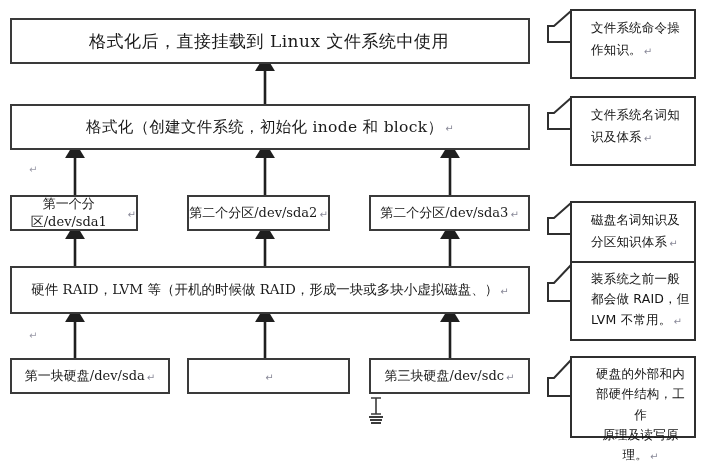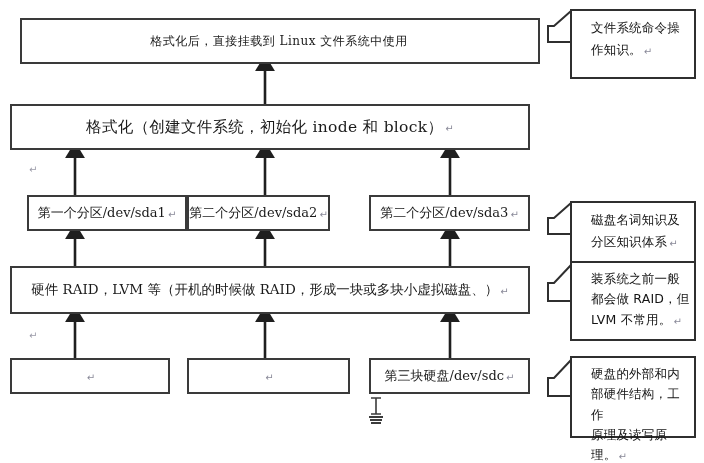--- a/index.html
+++ b/index.html
@@ -32,23 +32,22 @@
     background: #ffffff;
     display: flex;
     align-items: center;
     justify-content: center;
     text-align: center;
     font-family: "DejaVu Serif", "Liberation Serif", serif;
     color: #1a1a1a;
     z-index: 3;
   }
   .node-wide {
-    font-size: 12px;
+    font-size: 17px;
     letter-spacing: 0.5px;
-    margin-left: 10px;
   }
   .node-mid {
     font-size: 15.5px;
     letter-spacing: 0.3px;
   }
   .node-small {
     font-size: 13px;
     letter-spacing: 0px;
   }
   .pilcrow {
@@ -141,41 +140,42 @@
   <div class="node node-wide" style="left:10px; top:18px; width:520px; height:46px;">
     <span>格式化后，直接挂载到 Linux 文件系统中使用</span>
       <span class="pilcrow"></span>
   </div>
 
   <div class="node node-mid" style="left:10px; top:104px; width:520px; height:46px;">
     <span>格式化（创建文件系统，初始化 inode 和 block）</span>
       <span class="pilcrow">↵</span>
   </div>
 
-  <div class="node node-small" style="left:10px; top:195px; width:160px; height:36px;margin-left:17px;">
+  <div class="node node-small" style="left:10px; top:195px; width:128px; height:36px;">
     <span>第一个分区/dev/sda1</span>
       <span class="pilcrow">↵</span>
   </div>
 
   <div class="node node-small" style="left:187px; top:195px; width:143px; height:36px;">
     <span>第二个分区/dev/sda2</span>
       <span class="pilcrow">↵</span>
   </div>
 
   <div class="node node-small" style="left:369px; top:195px; width:161px; height:36px;">
     <span>第二个分区/dev/sda3</span>
       <span class="pilcrow">↵</span>
   </div>
 
   <div class="node node-small" style="left:10px; top:266px; width:520px; height:48px; font-size:13.5px;text-align:center;">
     <span>硬件 RAID，LVM 等（开机的时候做 RAID，形成一块或多块小虚拟磁盘、）</span>
       <span class="pilcrow">↵</span>
   </div>
 
   <div class="node node-small" style="left:10px; top:358px; width:160px; height:36px;">
+    <span>第一块硬盘/dev/sda</span>
       <span class="pilcrow">↵</span>
   </div>
 
   <div class="node node-small" style="left:187px; top:358px; width:163px; height:36px;">
       <span class="pilcrow">↵</span>
   </div>
 
   <div class="node node-small" style="left:369px; top:358px; width:161px; height:36px;">
     <span>第三块硬盘/dev/sdc</span>
       <span class="pilcrow">↵</span>
@@ -187,20 +187,29 @@
   <div class="callout" style="left:548px; top:9px; width:148px; height:70px;">
     <svg class="callout-tail" width="24" height="70" viewBox="0 0 24 70">
       <path d="M23,2 L6,17 L0,17 L0,33 L6,33 L23,33" fill="#ffffff" stroke="#2f2f2f" stroke-width="2"></path>
     </svg>
     <div class="callout-body">
       <div>文件系统命令操</div>
       <div><span>作知识。</span><span class="pilcrow">↵</span></div>
     </div>
   </div>
 
+  <div class="callout" style="left:548px; top:96px; width:148px; height:70px;">
+    <svg class="callout-tail" width="24" height="70" viewBox="0 0 24 70">
+      <path d="M23,2 L6,17 L0,17 L0,33 L6,33 L23,33" fill="#ffffff" stroke="#2f2f2f" stroke-width="2"></path>
+    </svg>
+    <div class="callout-body">
+      <div>文件系统名词知</div>
+      <div><span>识及体系</span><span class="pilcrow">↵</span></div>
+    </div>
+  </div>
 
   <div class="callout" style="left:548px; top:184px; width:148px; height:70px;margin-top:17px;">
     <svg class="callout-tail" width="24" height="70" viewBox="0 0 24 70">
       <path d="M23,2 L6,17 L0,17 L0,33 L6,33 L23,33" fill="#ffffff" stroke="#2f2f2f" stroke-width="2"></path>
     </svg>
     <div class="callout-body">
       <div>磁盘名词知识及</div>
       <div><span>分区知识体系</span><span class="pilcrow">↵</span></div>
     </div>
   </div>
@@ -213,21 +222,21 @@
       <div>装系统之前一般</div>
       <div>都会做 RAID，但</div>
       <div><span>LVM 不常用。</span><span class="pilcrow">↵</span></div>
     </div>
   </div>
 
   <div class="callout" style="left:548px; top:356px; width:148px; height:82px;">
     <svg class="callout-tail" width="24" height="82" viewBox="0 0 24 82">
       <path d="M23,4 L6,22 L0,22 L0,40 L6,40 L23,40" fill="#ffffff" stroke="#2f2f2f" stroke-width="2"></path>
     </svg>
-    <div class="callout-body" style="line-height:1.62;">
+    <div class="callout-body" style="line-height:1.62;text-align:center;">
       <div>硬盘的外部和内</div>
       <div>部硬件结构，工作</div>
       <div><span>原理及读写原理。</span><span class="pilcrow">↵</span></div>
     </div>
   </div>
 
   <svg class="caret" width="22" height="34" style="left:365px; top:396px;" viewBox="0 0 22 34">
     <path d="M6,2 L16,2 M11,2 L11,18 M6,18 L16,18" stroke="#3b3b3b" stroke-width="1.6" fill="none"></path>
     <path d="M4,21 L18,21 M5,24 L17,24 M6,27 L16,27" stroke="#3b3b3b" stroke-width="1.8" fill="none"></path>
   </svg>

